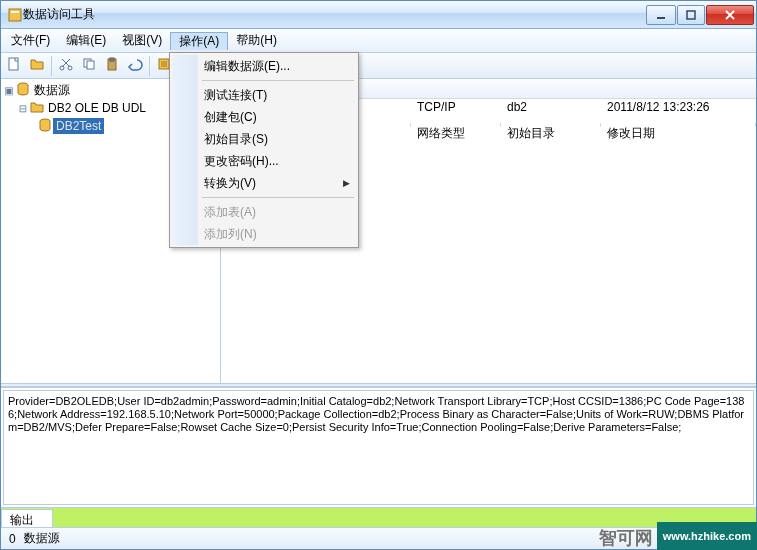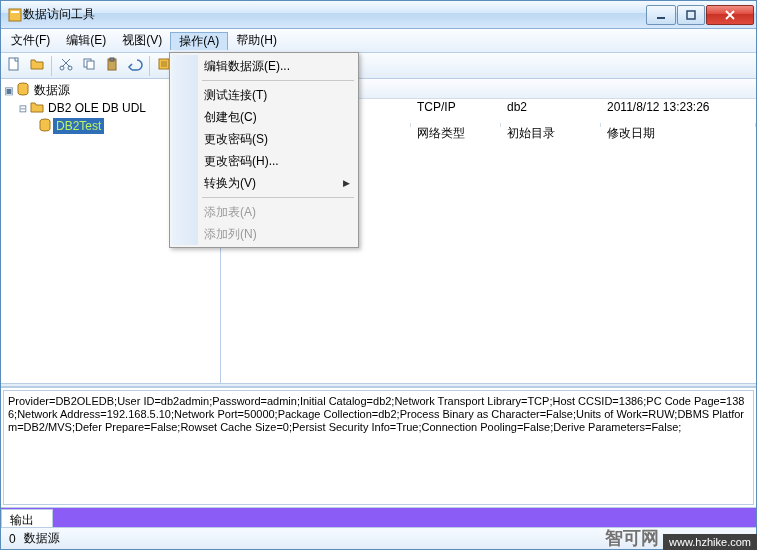--- a/index.html
+++ b/index.html
@@ -22,52 +22,52 @@
 .tsep { width: 1px; height: 20px; background: #b9cee4; margin: 0 2px; }
 .ico { width: 16px; height: 16px; display: inline-block; }
 
 .client { flex: 1; display: flex; flex-direction: column; position: relative; }
 .upper { flex: 1; display: flex; position: relative; }
 
 .tree { width: 220px; border-right: 1px solid #b9cee4; background: #fff; padding: 2px; overflow: hidden; }
 .treerow { display: flex; align-items: center; height: 18px; white-space: nowrap; cursor: default; }
 .treerow .exp { width: 12px; text-align: center; color: #5b7a9a; font-size: 10px; }
 .treerow .lbl { padding: 1px 3px; }
-.treerow.sel .lbl { background: #2f6fb8; color: #bef264; }
+.treerow.sel .lbl { background: #2f6fb8; color: #e5e5e5; }
 .ind1 { padding-left: 14px; }
 .ind2 { padding-left: 34px; }
 
 .listpane { flex: 1; display: flex; flex-direction: column; }
 .listhead { height: 20px; background: linear-gradient(#fcfdfe,#e9f1fa); border-bottom: 1px solid #d0dde9; display: flex; }
 .lh { border-right: 1px solid #d0dde9; padding: 2px 6px; color: #000; margin-top: 44px; }
 .lh.c1 { width: 190px; } .lh.c2 { width: 90px; } .lh.c3 { width: 100px; } .lh.c4 { flex: 1; }
 .listrow { height: 18px; display: flex; }
 .lc { padding: 1px 6px; }
 .lc.c1 { width: 190px; } .lc.c2 { width: 90px; } .lc.c3 { width: 100px; } .lc.c4 { flex: 1; }
 
 .hsplit { height: 4px; background: #e4eef9; border-top: 1px solid #b9cee4; border-bottom: 1px solid #b9cee4; cursor: row-resize; }
 
 .bottom { height: 140px; display: flex; flex-direction: column; border-top: 1px solid #b9cee4; }
 .connstr { flex: 1; border: 1px solid #b9cee4; margin: 2px; padding: 4px; font-family: Tahoma, sans-serif; font-size: 11px; line-height: 13px; overflow: auto; word-break: break-all; }
-.outtab { height: 20px; background: #8b5cf6; border-top: 1px solid #b9cee4; display: flex; align-items: stretch; }
+.outtab { height: 20px; background: #bef264; border-top: 1px solid #b9cee4; display: flex; align-items: stretch; }
 .outtab-label { padding: 2px 18px 2px 8px; background: #fff; border: 1px solid #b9cee4; border-bottom: none; margin-top: 1px; }
 
 .statusbar { height: 22px; border-top: 1px solid #b9cee4; background: linear-gradient(#f5faff,#e4eef9); display: flex; align-items: center; padding: 0 4px; }
 .statuscell { padding: 0 4px; }
 
 .dropdown { position: absolute; left: 169px; top: 52px; width: 190px; background: #f4f4f4; border: 1px solid #989898; box-shadow: 2px 2px 4px rgba(0,0,0,.25); z-index: 100; padding: 2px; }
 .dropdown .strip { position: absolute; left: 2px; top: 2px; bottom: 2px; width: 26px; background: linear-gradient(90deg,#eaf2fb,#dde9f7); }
 .ddi { position: relative; height: 22px; display: flex; align-items: center; padding-left: 32px; padding-right: 18px; cursor: default; }
 .ddi.hover { background: #cde3fa; border: 1px solid #8ab0d6; padding-left: 31px; border-radius: 2px; }
 .ddi.disabled { color: #9a9a9a; }
 .ddi .arrow { position: absolute; right: 6px; font-size: 9px; color: #333; }
 .ddsep { height: 1px; background: #c8c8c8; margin: 3px 2px 3px 30px; position: relative; }
 
 .watermark { position: absolute; right: 0; bottom: 0; display: flex; align-items: flex-end; z-index: 200; pointer-events: none; }
-.watermark .red { background: #404040; color: #fff; font-size: 11px; padding: 2px 6px; }
+.watermark .red { background: #0f766e; color: #fff; font-size: 11px; padding: 8px 6px; font-weight: bold; }
 .watermark .cn { color: #737373; font-size: 18px; font-weight: bold; margin-right: 4px; text-shadow: 0 0 2px #fff; }
 
 svg { display: block; }
 </style>
 </head>
 <body>
 
 <div class="window">
 
   <div class="titlebar">
@@ -226,21 +226,21 @@
       <span>编辑数据源(E)...</span>
     </div>
   <div class="ddsep"></div>
   <div class="ddi">
       <span>测试连接(T)</span>
     </div>
   <div class="ddi">
       <span>创建包(C)</span>
     </div>
   <div class="ddi">
-      <span>更改密码(S)</span>
+      <span>初始目录(S)</span>
     </div>
   <div class="ddi">
       <span>更改密码(H)...</span>
     </div>
   <div class="ddi">
       <span>转换为(V)</span>
       <span class="arrow">▶</span>
     </div>
   <div class="ddsep"></div>
   <div class="ddi disabled">

